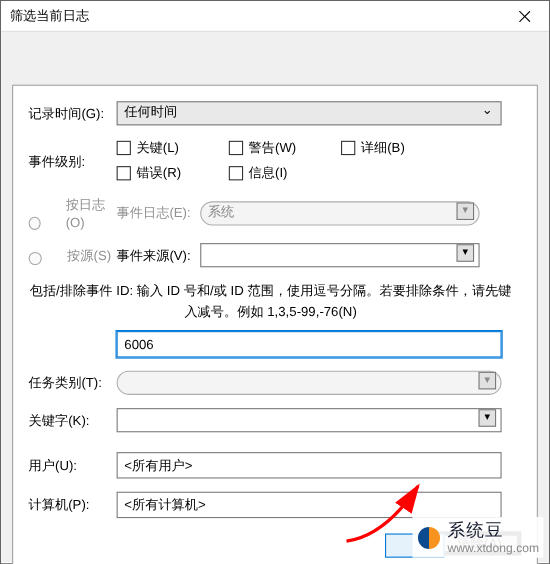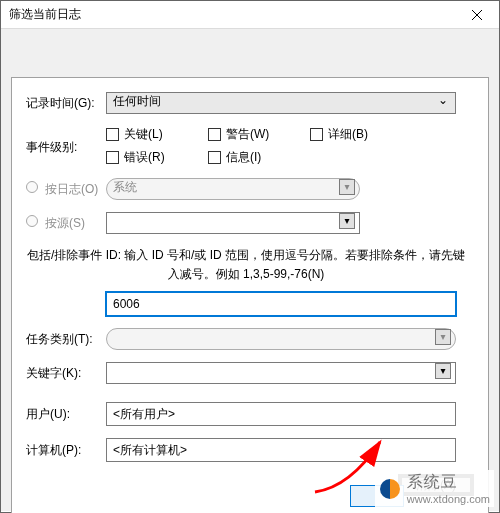--- a/index.html
+++ b/index.html
@@ -19,34 +19,34 @@
   .lbl { width: 80px; color: #000; }
   .lbl.disabled { color: #909090; }
   .combo { display: flex; height: 22px; border: 1px solid #7a7a7a; background: #e9e9e9; padding: 0 4px 0 6px; width: 350px; }
   .combo.disabled { border-color: #adadad; background: #f4f4f4; color: #888; border-radius: 11px; }
   .combo .text { flex: 1; }
   .combo .drop { width: 16px; text-align: center; }
   .combo .drop.box { border: 1px solid #7a7a7a; background: #e1e1e1; height: 16px; line-height: 13px; font-size: 10px; }
   .checks { display: flex; flex-wrap: wrap; gap: 6px 22px; width: 330px; }
   .chk { display: flex; align-items: center; gap: 5px; min-width: 80px; }
   .chk .box { width: 13px; height: 13px; border: 1px solid #333; background: #fff; }
-  .radio { display: flex; align-items: flex-start; gap: 7px; }
+  .radio { display: flex; align-items: flex-end; gap: 23px; }
   .radio .circ { width: 12px; height: 12px; border: 1px solid #a7a7a7; border-radius: 50%; background: #fafafa; }
   .radio .rlabel { color: #909090; }
   .desc { line-height: 1.6; margin: 8px 0 8px 0; width: 440px; text-align: center; }
   .txt { height: 24px; border: 1px solid #7a7a7a; background: #fff; padding: 0 6px; display: flex; align-items: center; }
   .txt.focus { border: 1px solid #0078d7; outline: 1px solid #0078d7; }
   .txt.w350 { width: 350px; }
   .btnrow { display: flex; justify-content: flex-end; margin-top: 6px; margin-right: 2px; }
   .btn { min-width: 76px; height: 22px; border: 4px solid #404040; background: #e1e1e1; display: flex; align-items: center; justify-content: center; }
   .arrow { position: absolute; left: 310px; top: 432px; pointer-events: none; }
   .bottom-btn { position: absolute; left: 350px; top: 485px; width: 54px; height: 22px; border: 1px solid #0078d7; background: #e5f1fb; }
   .watermark { position: absolute; right: 6px; bottom: 6px; display: flex; align-items: center; gap: 6px; background: rgba(255,255,255,0.9); padding: 2px 4px; }
   .watermark .logo { width: 22px; height: 22px; position: relative; }
-  .watermark .txtw { font-size: 16px; color: #737373; font-weight: 500; letter-spacing: 1px; }
+  .watermark .txtw { font-size: 16px; color: #0f172a; font-weight: 500; letter-spacing: 1px; }
 </style>
 </head>
 <body>
 
 <div class="window">
   <div class="titlebar">
     <span class="title">筛选当前日志</span>
     <div class="sysbtn">
       <svg viewBox="0 0 10 10">
           <line x1="0" y1="0" x2="10" y2="10" stroke="#000" stroke-width="1"></line>
@@ -90,31 +90,33 @@
               <span>信息(I)</span>
             </label>
         </div>
       </div>
 
       <div class="row">
         <div class="radio" style="width:80px">
           <span class="circ"></span>
           <span class="rlabel">按日志(O)</span>
         </div>
+        <div class="lbl disabled" style="width:76px">事件日志(E):</div>
         <div class="combo disabled" style="width:254px">
           <span class="text">系统</span>
           <span class="drop box">▾</span>
         </div>
       </div>
 
       <div class="row">
         <div class="radio" style="width:80px">
           <span class="circ"></span>
           <span class="rlabel">按源(S)</span>
         </div>
+        <div class="lbl" style="width:76px">事件来源(V):</div>
         <div class="combo" style="width:254px;background:#fff">
           <span class="text"></span>
           <span class="drop box">▾</span>
         </div>
       </div>
 
       <div class="desc">包括/排除事件 ID: 输入 ID 号和/或 ID 范围，使用逗号分隔。若要排除条件，请先键入减号。例如 1,3,5-99,-76(N)</div>
 
       <div class="row">
         <div class="lbl"></div>

